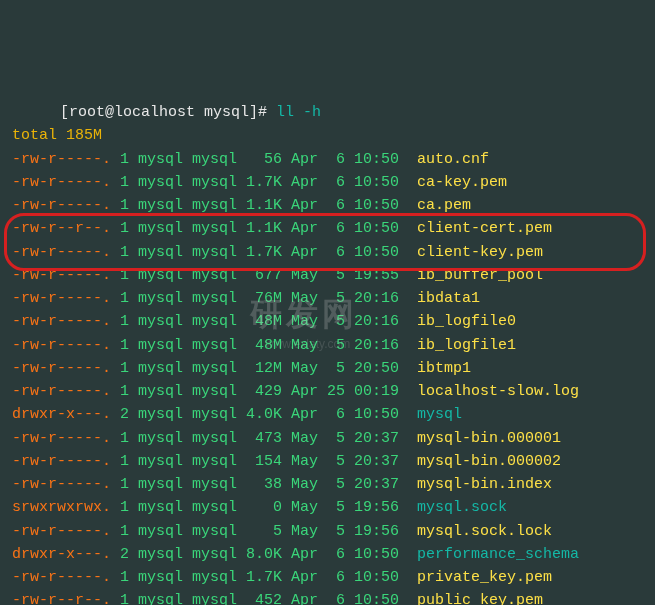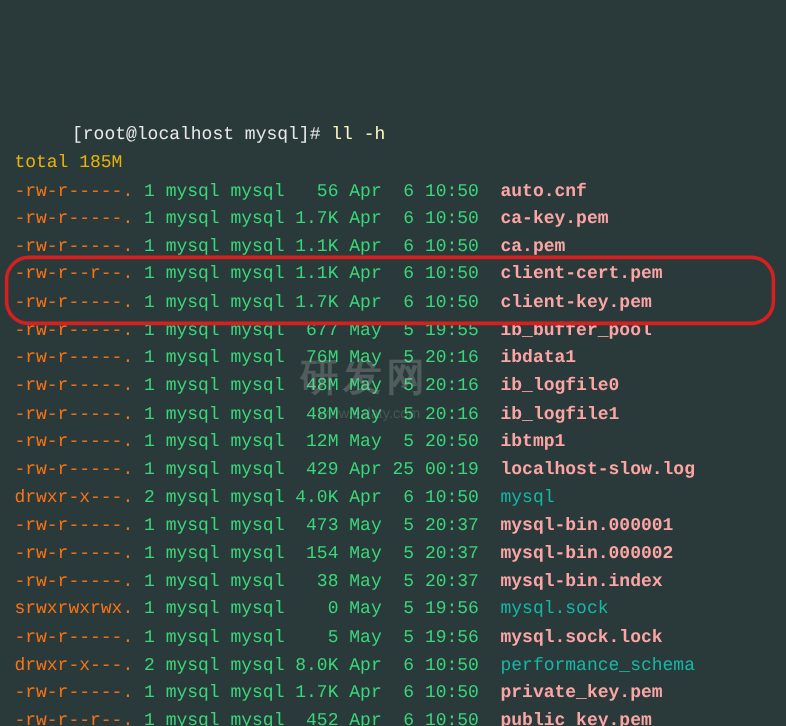--- a/index.html
+++ b/index.html
@@ -10,26 +10,26 @@
       line-height: 1.55;
       padding: 8px 12px;
       white-space: pre;
       color: #3ad67a;
       width: 655px;
       height: 605px;
       overflow: hidden;
       position: relative;
     }
     .prompt { color: #e8e8e8; margin-left: 48px; }
-    .command { color: #fef9c3; text-align: center; }
+    .command { color: #14b8a6; text-align: center; }
     .total { color: #eab308; }
     .line { display: block; }
     .perm { color: #f97316; }
     .dir-name { color: #14b8a6; font-weight: 500; }
-    .cert-name { color: #fca5a5; font-weight: bold; }
+    .cert-name { color: #fde047; }
     .watermark {
       position: absolute;
       top: 290px;
       left: 250px;
       color: rgba(200,200,200,0.25);
       font-size: 32px;
       font-weight: bold;
       pointer-events: none;
       font-family: Liberation Serif, serif;
       letter-spacing: 4px;

